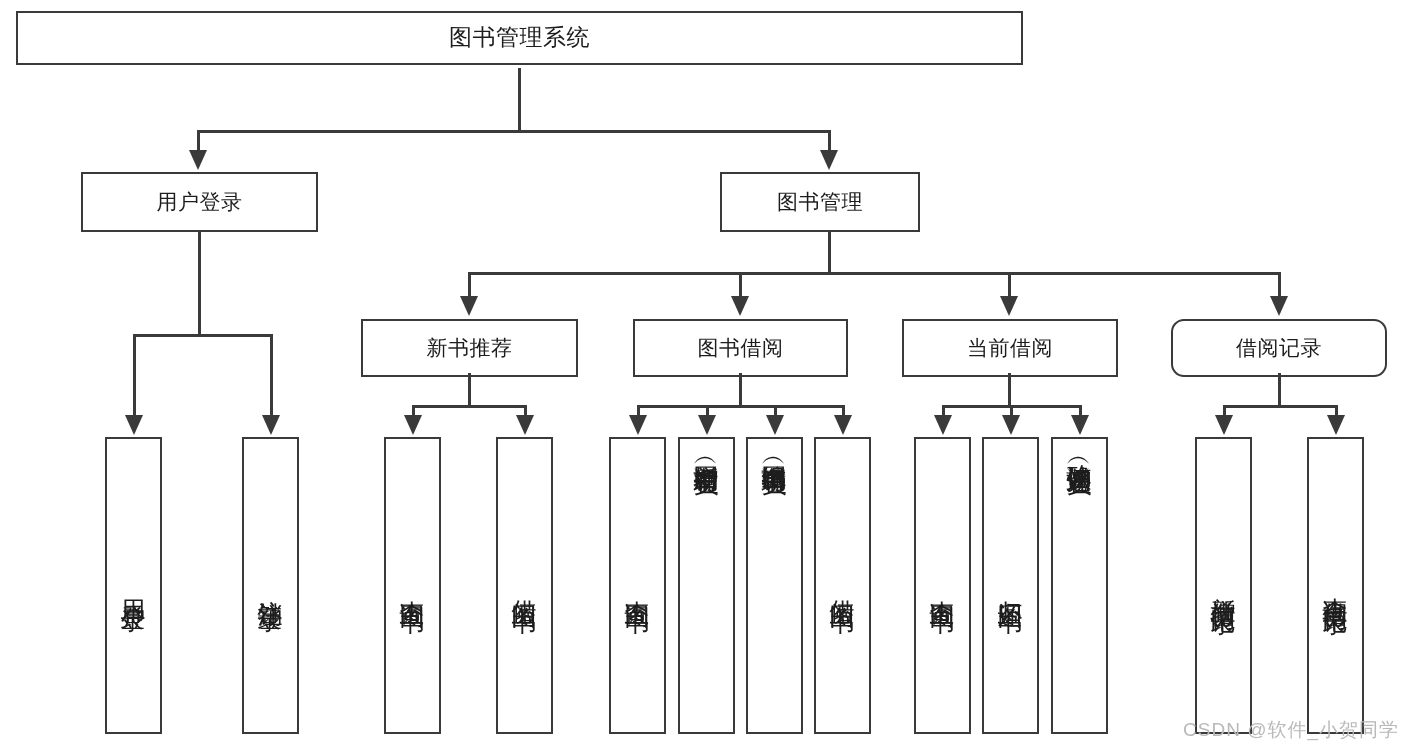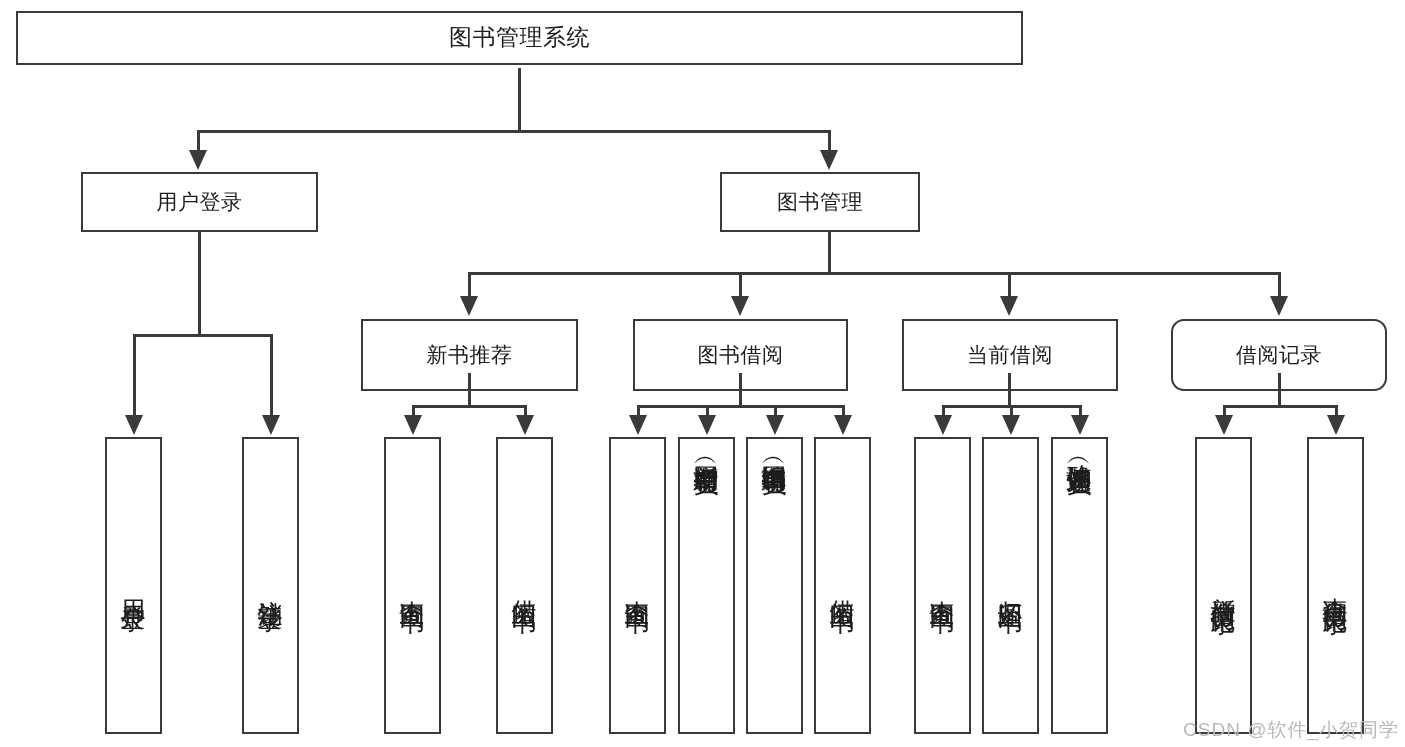--- a/index.html
+++ b/index.html
@@ -36,21 +36,21 @@
   }
   
   #root { left: 16px; top: 11px; width: 1007px; height: 54px; }
   #root .label { font-size: 23px; }
 
   .lvl2 { height: 60px; }
   .lvl2 .label { font-size: 21px; }
   #n-user-login { left: 81px; top: 172px; width: 237px; }
   #n-book-manage { left: 712px; top: 172px; width: 200px; margin-left: 8px; }
 
-  .lvl3 { height: 72px; }
+  .lvl3 { height: 58px; }
   .lvl3 .label { font-size: 21px; }
   #n-new-book    { left: 361px; top: 319px; width: 217px; }
   #n-borrow      { left: 633px; top: 319px; width: 215px; }
   #n-current     { left: 902px; top: 319px; width: 216px; }
   #n-history     { left: 1171px; top: 319px; width: 216px; border-radius: 13px; }
 
   
   .leaf {
     top: 437px;
     height: 297px;

